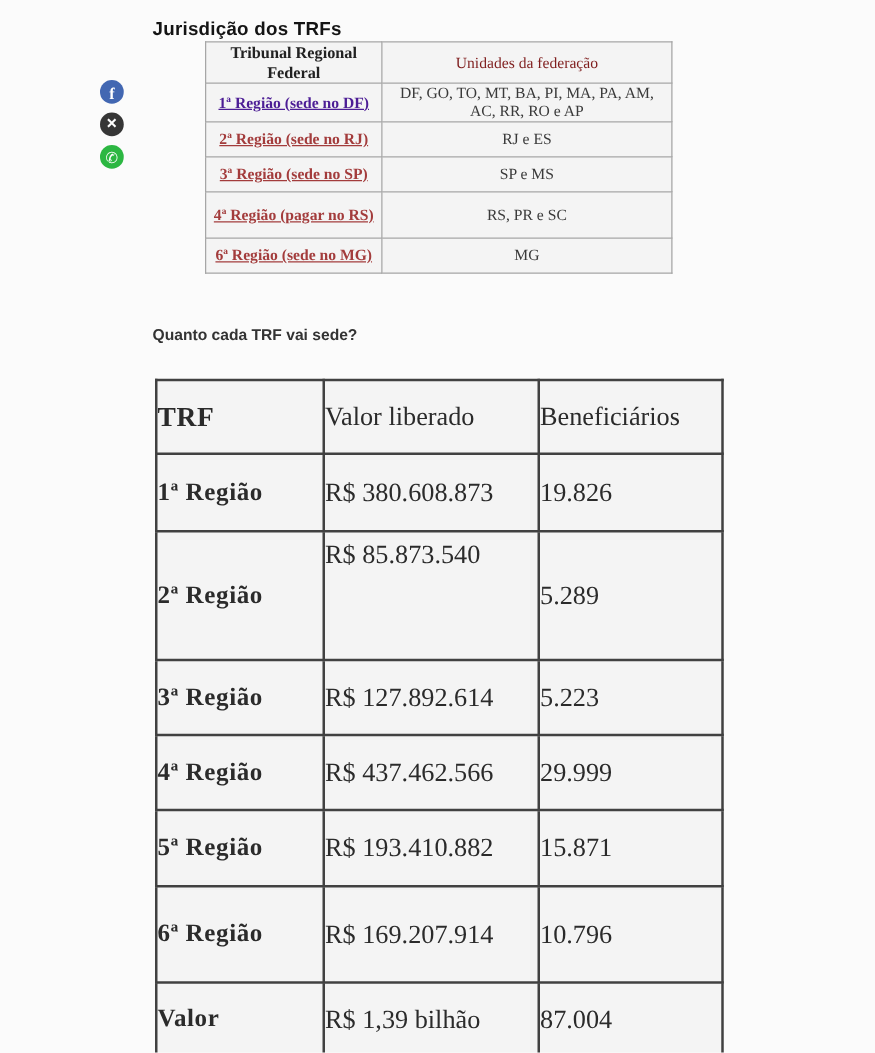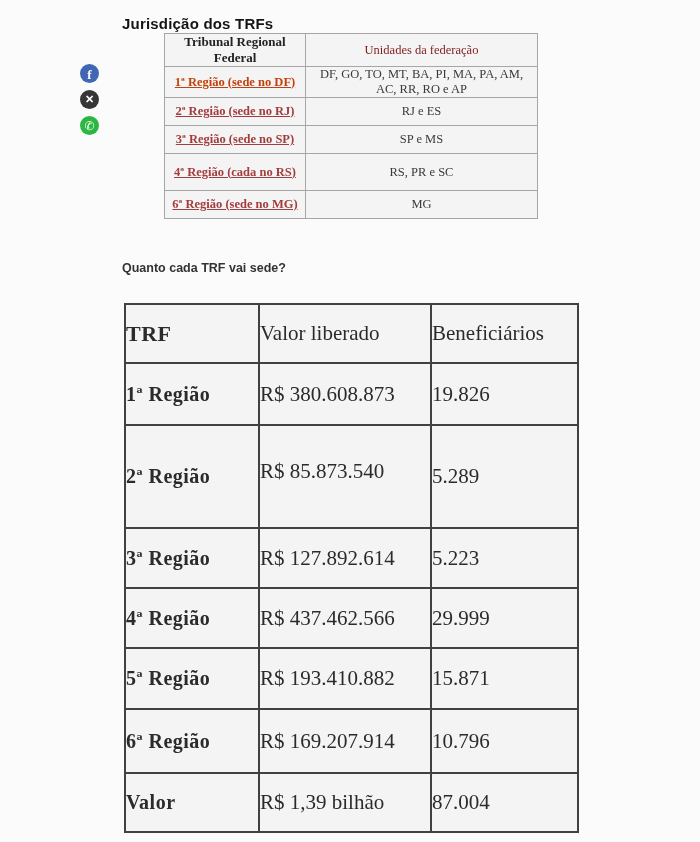--- a/index.html
+++ b/index.html
@@ -61,23 +61,23 @@
     font-family:"Liberation Serif", serif; color:#2b2b2b;
   }
   .t2 th, .t2 td {
     border:2px solid #414141; background:#f4f4f4;
     text-align:left; vertical-align:middle; padding:0;
   }
   .t2 th { font-size:21px; font-weight:normal; }
   .t2 th.trf-h { font-weight:bold; font-size:22px; letter-spacing:0.5px; }
   .t2 td.trf { font-weight:bold; font-size:20px; letter-spacing:0.5px; }
   .t2 td.val, .t2 td.ben { font-size:21px; }
-  .t2 td.val-top { vertical-align:top; padding-top:33px; }
+  .t2 td.val-top { vertical-align:top; padding-top:5px; }
   .H59{height:59px} .H62{height:62px} .H103{height:103px}
-  .H60{height:60px} .H61{height:61px} .H63{height:64px}
+  .H60{height:60px} .H61{height:61px} .H63{height:77px}
 </style>
 </head>
 <body>
 
 <div class="canvas">
 
   <h2 class="page-title">Jurisdição dos TRFs</h2>
 
   <div class="share">
     <div class="share-btn fb" style="background:#4267b2">
@@ -95,33 +95,33 @@
     <colgroup>
         <col style="width:141px">
         <col style="width:232px">
       </colgroup>
     <tbody>
         <tr class="h24">
       <th class="col-trf">Tribunal Regional Federal</th>
       <th class="col-uf">Unidades da federação</th>
     </tr>
     <tr class="h28">
-      <td><a href="#" style="color:#c2410c">1ª Região (sede no DF)</a></td>
+      <td><a href="#" style="color:#4c1d95">1ª Região (sede no DF)</a></td>
       <td>DF, GO, TO, MT, BA, PI, MA, PA, AM, AC, RR, RO e AP</td>
     </tr>
     <tr class="h28">
       <td><a href="#" style="color:#a33c3c">2ª Região (sede no RJ)</a></td>
       <td>RJ e ES</td>
     </tr>
     <tr class="h28">
       <td><a href="#" style="color:#a33c3c">3ª Região (sede no SP)</a></td>
       <td>SP e MS</td>
     </tr>
     <tr class="h37">
-      <td><a href="#" style="color:#a33c3c">4ª Região (cada no RS)</a></td>
+      <td><a href="#" style="color:#a33c3c">4ª Região (pagar no RS)</a></td>
       <td>RS, PR e SC</td>
     </tr>
     <tr class="h28">
       <td><a href="#" style="color:#a33c3c">6ª Região (sede no MG)</a></td>
       <td>MG</td>
     </tr>
   </tbody>
     </table>
 
   <div class="pay-head">

